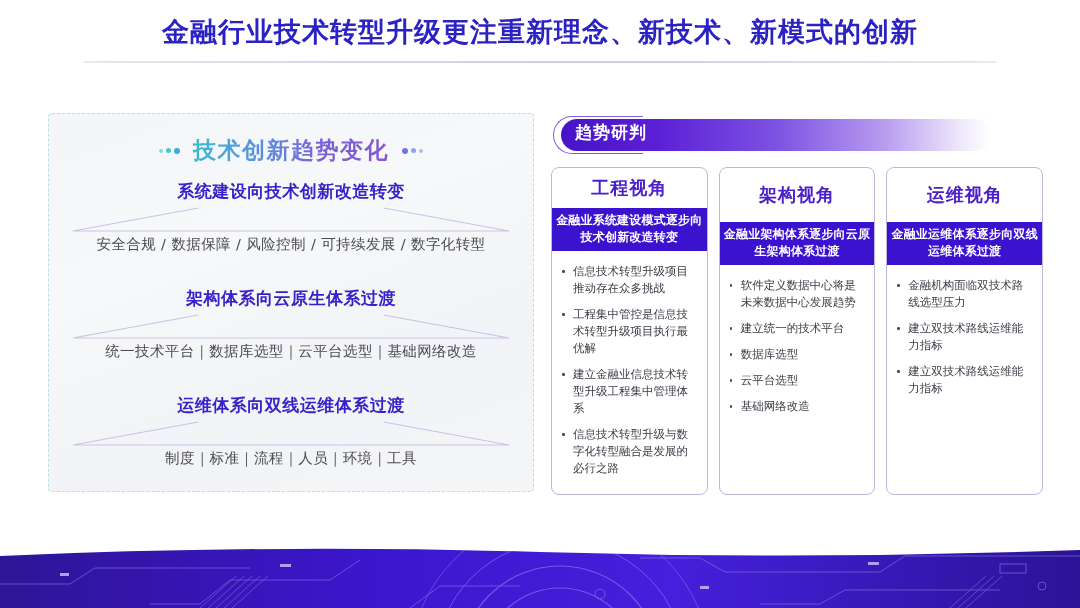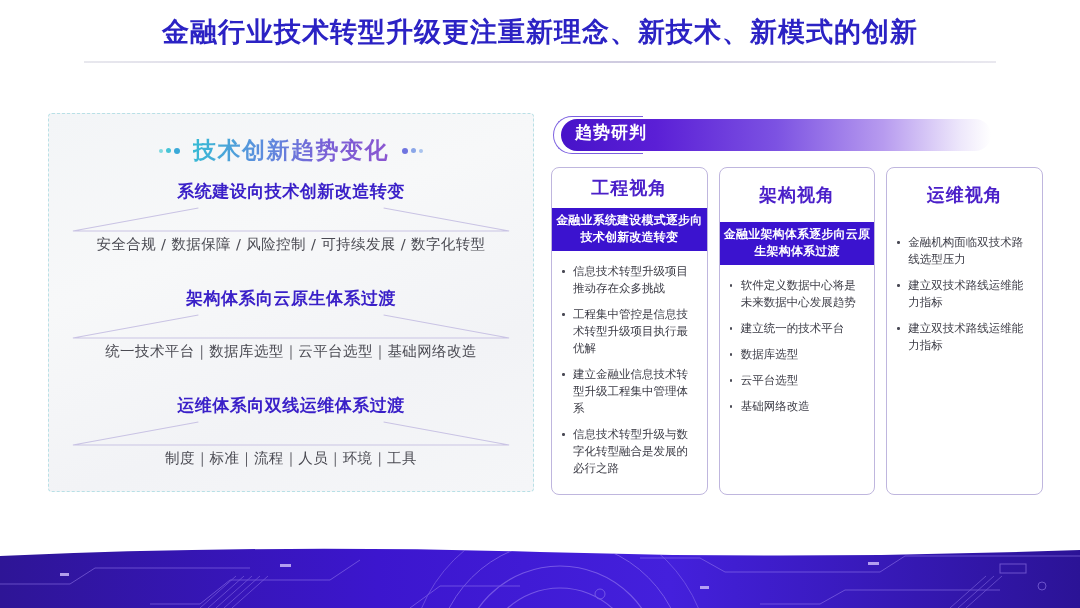--- a/index.html
+++ b/index.html
@@ -211,20 +211,21 @@
         <li>软件定义数据中心将是未来数据中心发展趋势</li>
         <li>建立统一的技术平台</li>
         <li>数据库选型</li>
         <li>云平台选型</li>
         <li>基础网络改造</li>
       </ul>
     </div>
 
     <div class="card">
       <div class="card-title">运维视角</div>
+      <div class="card-banner">金融业运维体系逐步向双线运维体系过渡</div>
       <ul class="card-list">
         <li>金融机构面临双技术路线选型压力</li>
         <li>建立双技术路线运维能力指标</li>
         <li>建立双技术路线运维能力指标</li>
       </ul>
     </div>
   </div>
 
   <div class="footer">
     <svg viewBox="0 0 1080 62" preserveAspectRatio="none">

